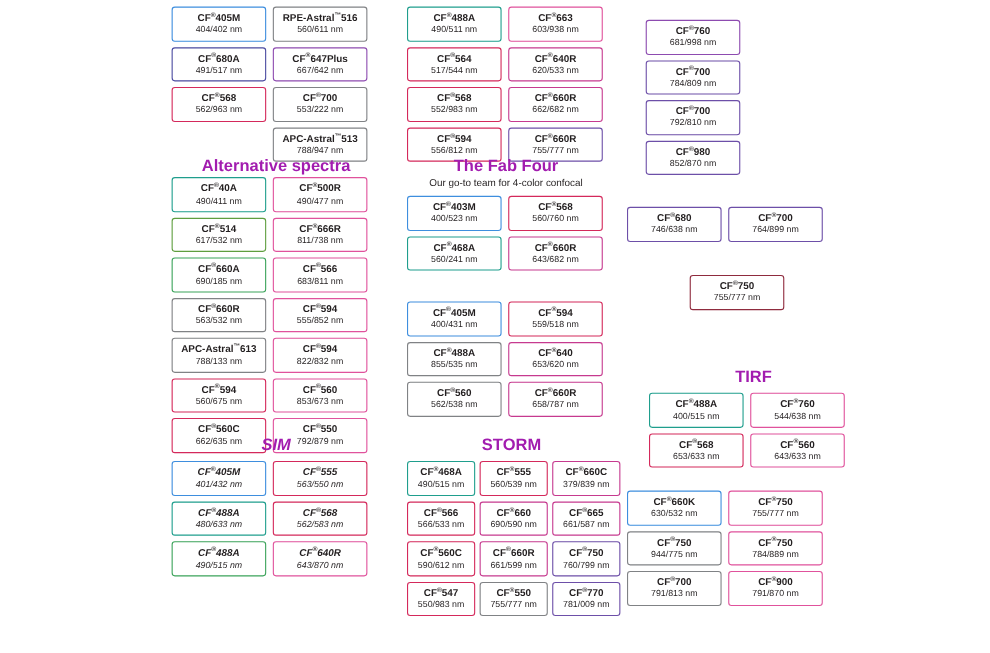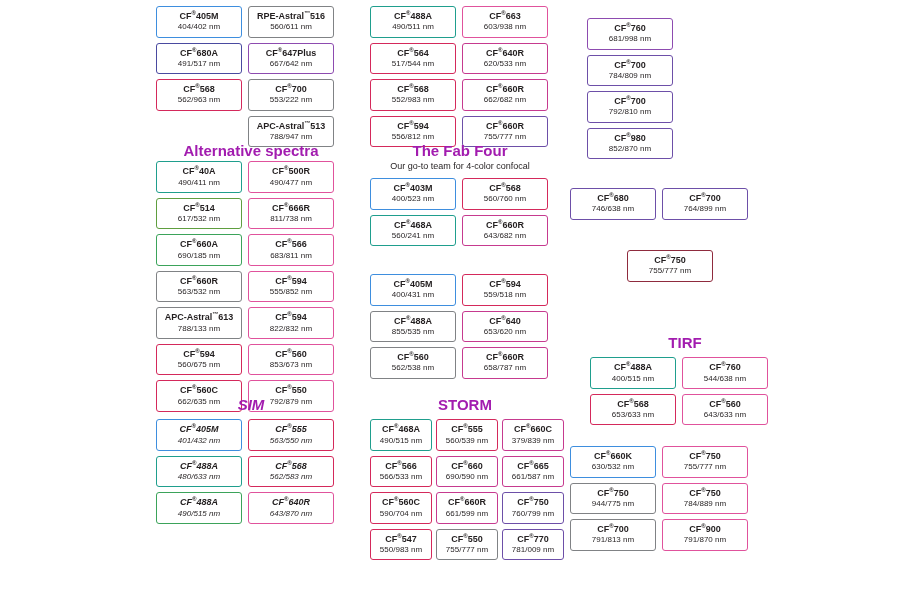--- a/index.html
+++ b/index.html
@@ -419,21 +419,21 @@
         <div class="chip c-teal" style="width:62px;">
           <span class="name">CF<sup>®</sup>468A</span>
           <span class="wl">490/515 nm</span>
         </div>
         <div class="chip c-crimson" style="width:62px;">
           <span class="name">CF<sup>®</sup>566</span>
           <span class="wl">566/533 nm</span>
         </div>
         <div class="chip c-crimson" style="width:62px;">
           <span class="name">CF<sup>®</sup>560C</span>
-          <span class="wl">590/704 nm</span>
+          <span class="wl">590/612 nm</span>
         </div>
         <div class="chip c-crimson" style="width:62px;">
           <span class="name">CF<sup>®</sup>547</span>
           <span class="wl">550/983 nm</span>
         </div>
       </div>
       <div class="col">
         <div class="chip c-crimson" style="width:62px;">
           <span class="name">CF<sup>®</sup>555</span>
           <span class="wl">560/539 nm</span>

